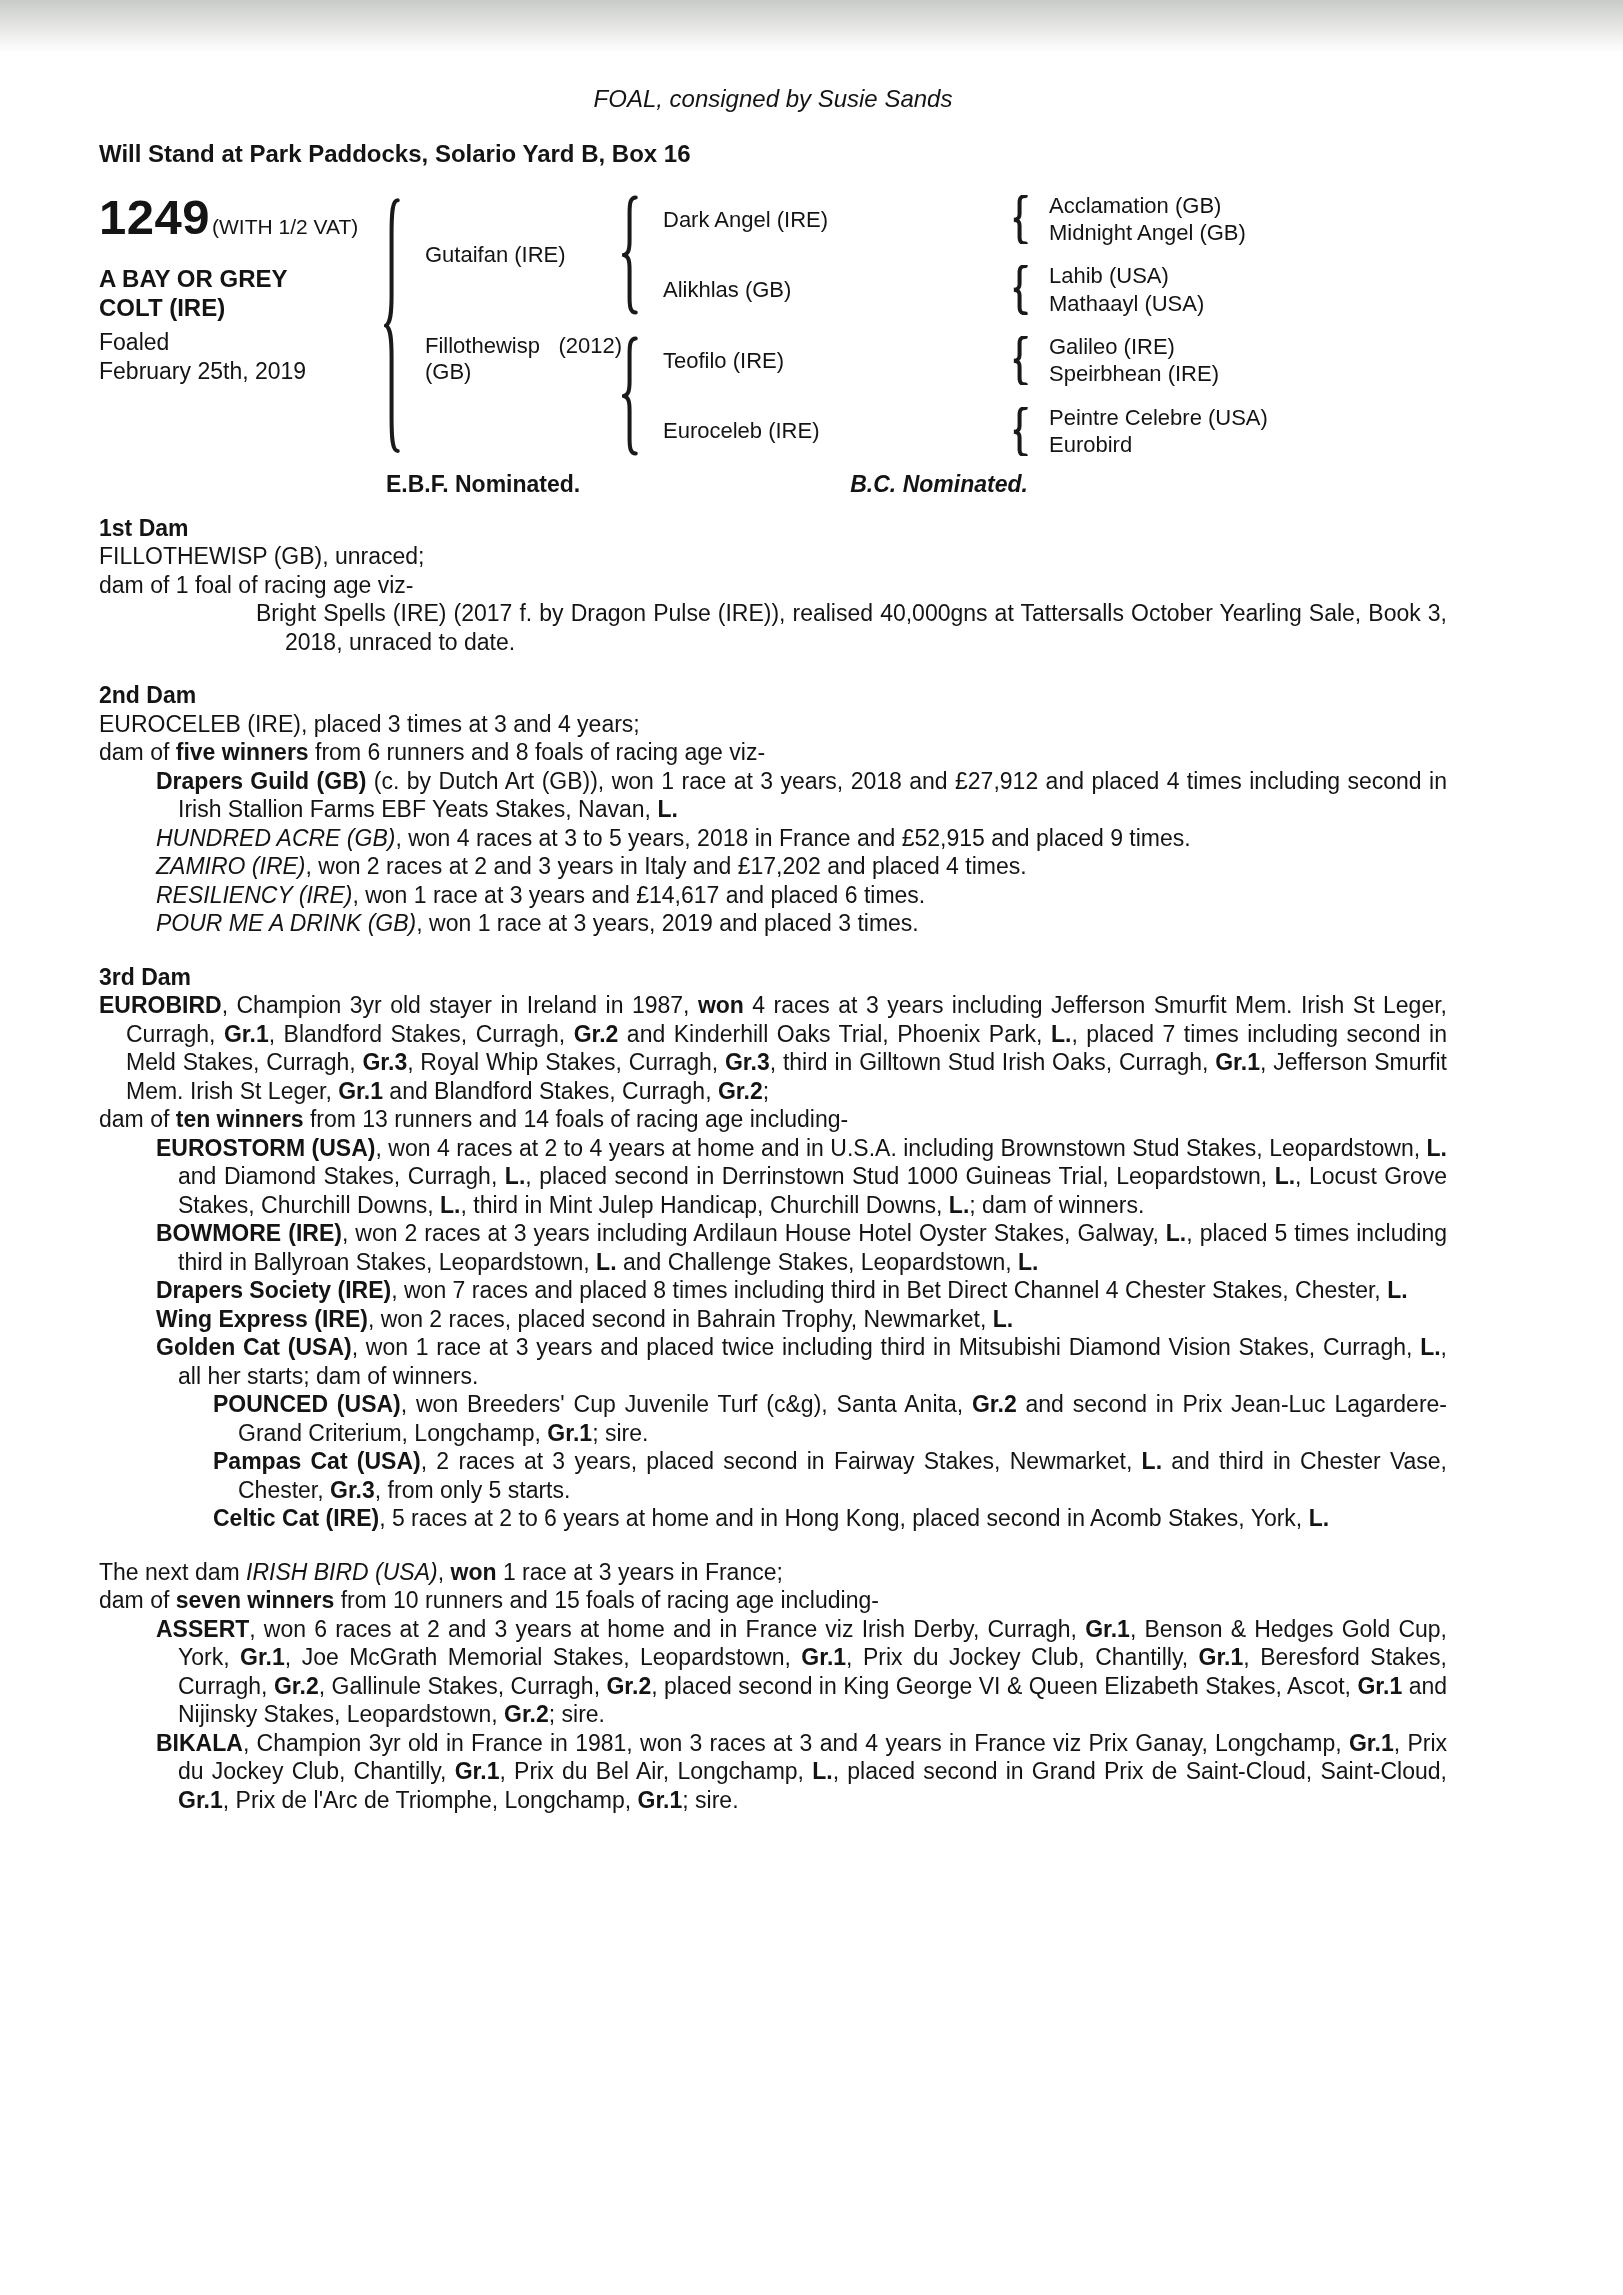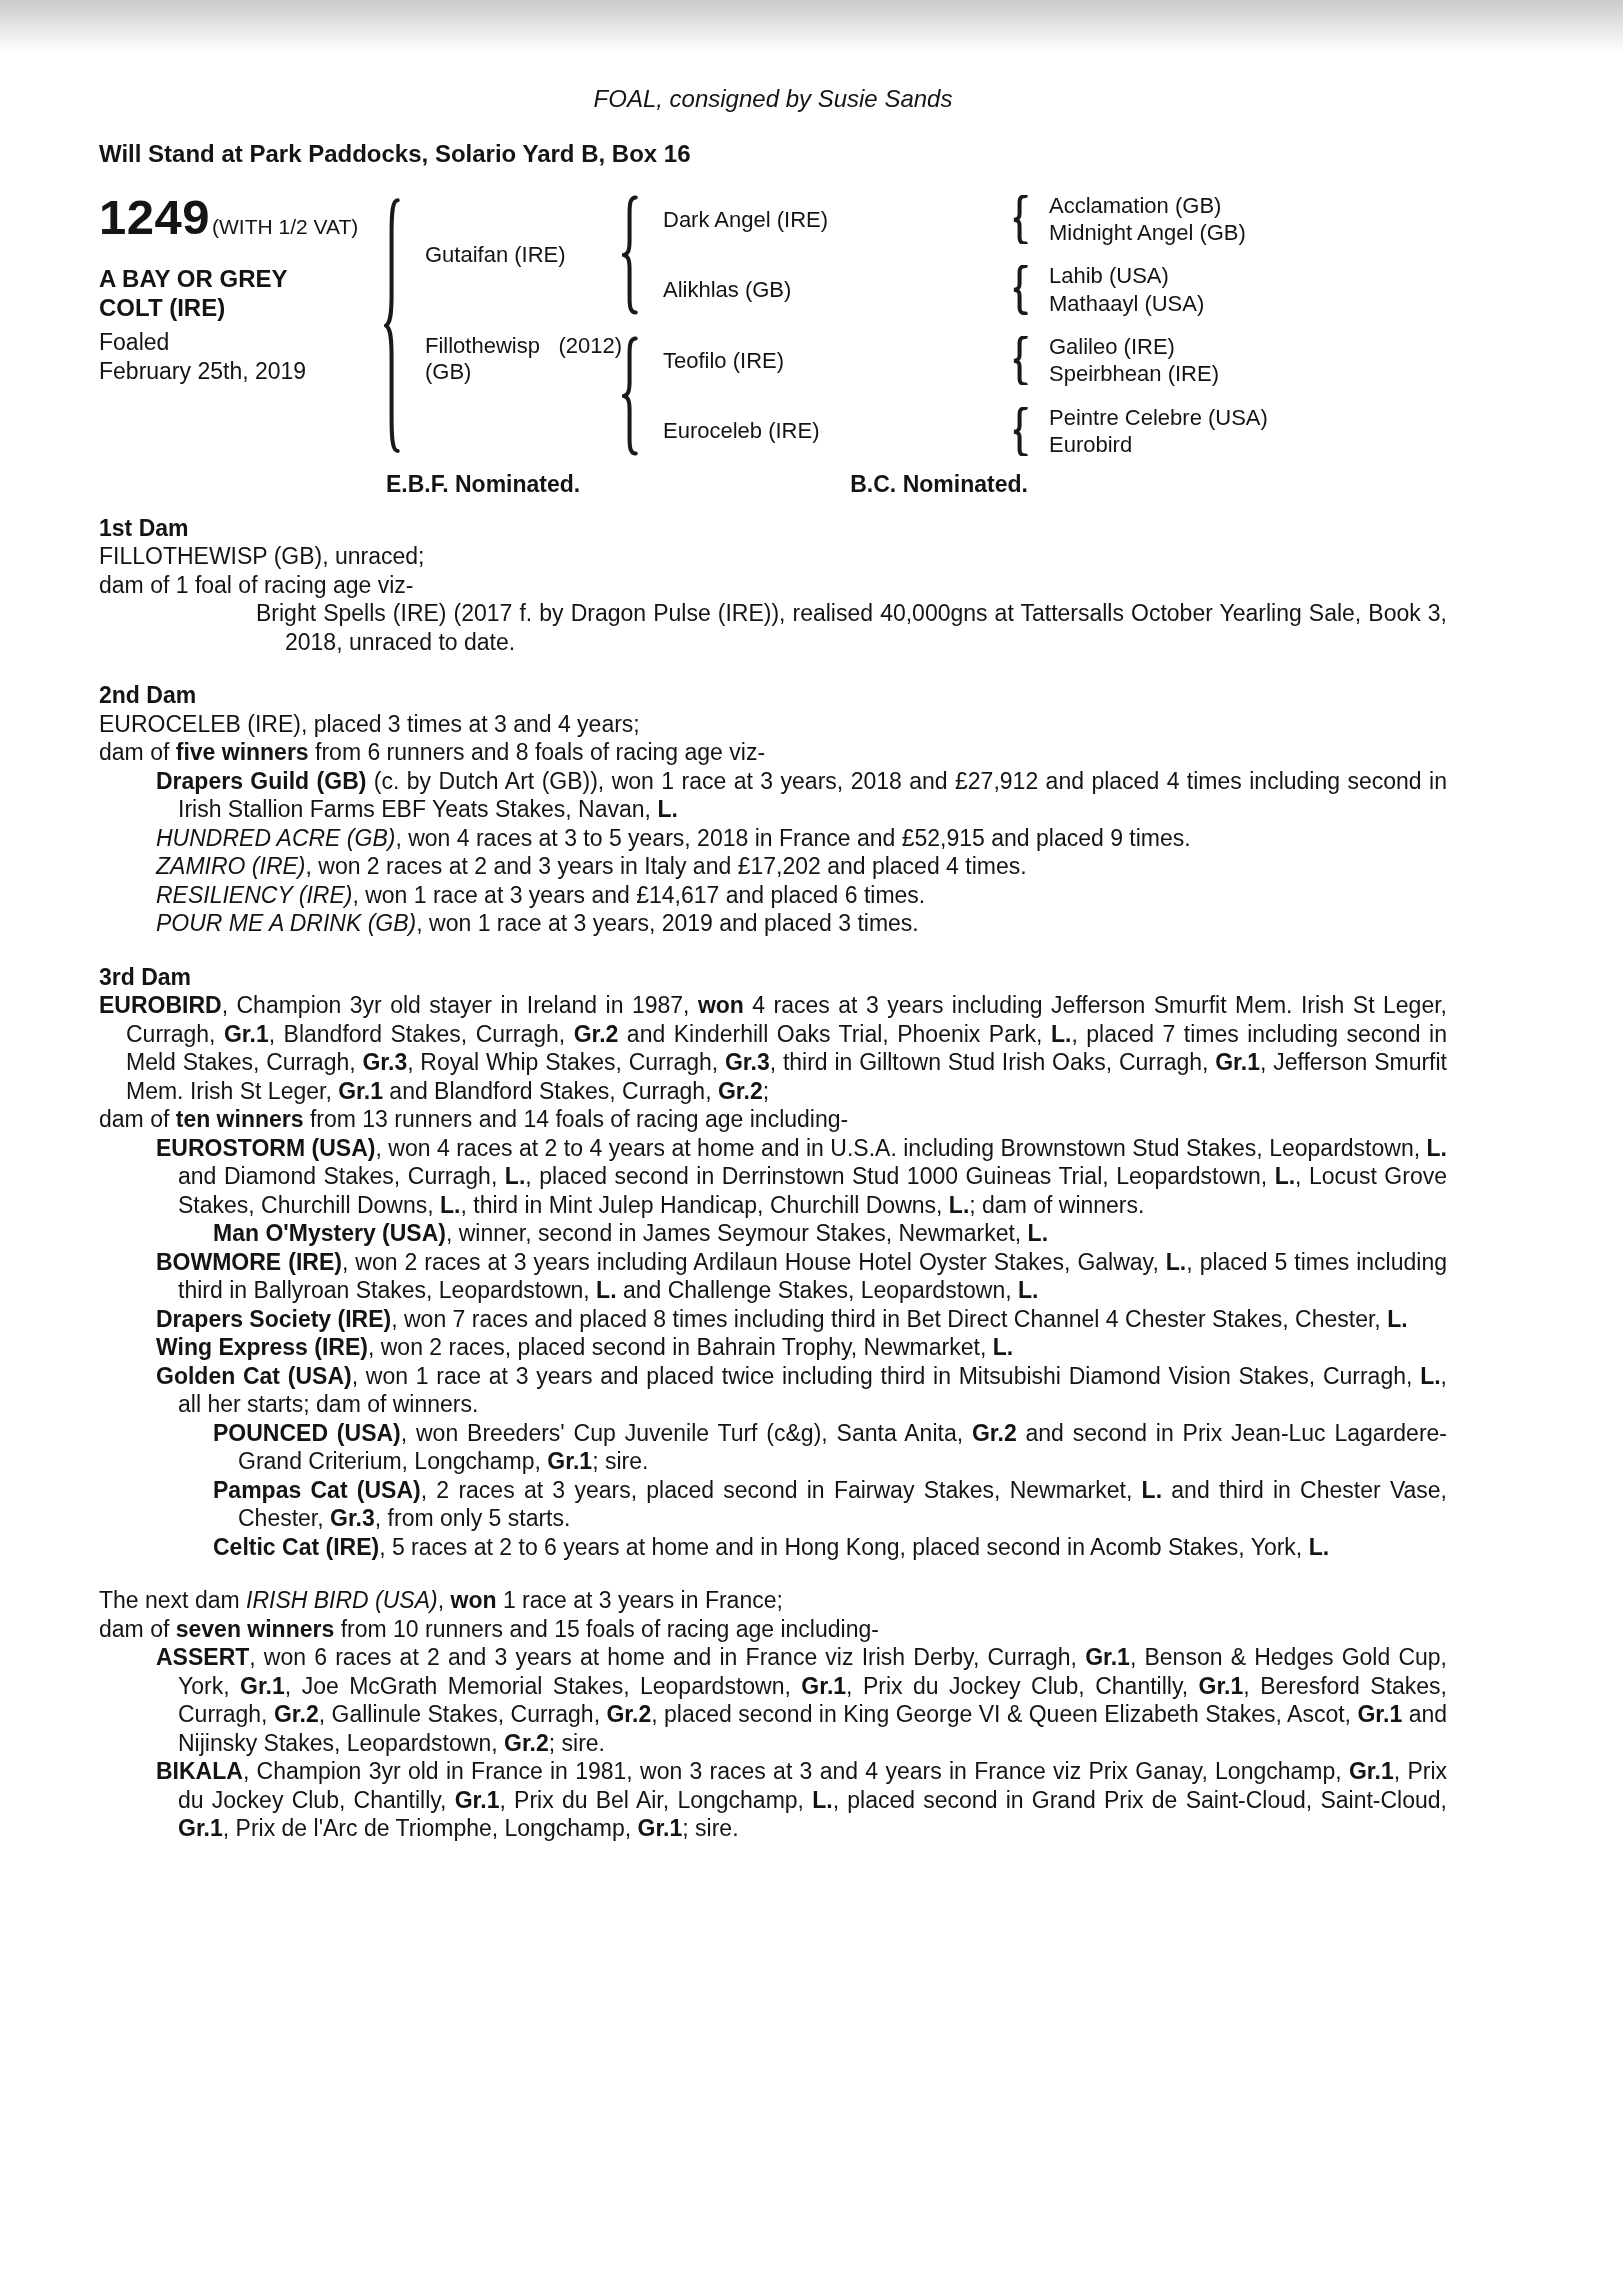--- a/index.html
+++ b/index.html
@@ -59,21 +59,21 @@
   .g-gp2 { grid-column: 6; grid-row: 2; }
   .g-gp3 { grid-column: 6; grid-row: 4; }
   .g-gp4 { grid-column: 6; grid-row: 5; }
   .g-gp5 { grid-column: 6; grid-row: 7; }
   .g-gp6 { grid-column: 6; grid-row: 8; }
   .g-gp7 { grid-column: 6; grid-row: 10; }
   .g-gp8 { grid-column: 6; grid-row: 11; }
 
   .nominated { display: flex; font-weight: bold; font-size: 23px; line-height: 27.5px; margin-top: 12px; gap: 40px; }
   .nominated .ebf { margin-left: 287px; }
-  .nominated .bc  { margin-left: 230px; }
+  .nominated .bc  { margin-left: 230px; font-style: italic; }
 
   
   .sections { margin-top: 15.6px; }
   .section { margin-top: 25px; }
   .section:first-child { margin-top: 10px; }
   .sec-heading { font-weight: bold; font-size: 23px; line-height: 28.5px; }
   .para { font-size: 23px; line-height: 28.5px; text-align: justify; }
   .ind0 { padding-left: 27px;  text-indent: -27px; }
   .ind1 { padding-left: 79px; text-indent: -22px; }
   .ind2 { padding-left: 139px; text-indent: -25px; }
@@ -188,21 +188,20 @@
         <p class="para ind1"><i>HUNDRED ACRE (GB)</i>, won 4 races at 3 to 5 years, 2018 in France and £52,915 and placed 9 times.</p>
         <p class="para ind1"><i>ZAMIRO (IRE)</i>, won 2 races at 2 and 3 years in Italy and £17,202 and placed 4 times.</p>
         <p class="para ind1"><i>RESILIENCY (IRE)</i>, won 1 race at 3 years and £14,617 and placed 6 times.</p>
         <p class="para ind1"><i>POUR ME A DRINK (GB)</i>, won 1 race at 3 years, 2019 and placed 3 times.</p>
       </section>
       <section class="section">
         <h2 class="sec-heading">3rd Dam</h2>
         <p class="para ind0"><b>EUROBIRD</b>, Champion 3yr old stayer in Ireland in 1987, <b>won</b> 4 races at 3 years including Jefferson Smurfit Mem. Irish St Leger, Curragh, <b>Gr.1</b>, Blandford Stakes, Curragh, <b>Gr.2</b> and Kinderhill Oaks Trial, Phoenix Park, <b>L.</b>, placed 7 times including second in Meld Stakes, Curragh, <b>Gr.3</b>, Royal Whip Stakes, Curragh, <b>Gr.3</b>, third in Gilltown Stud Irish Oaks, Curragh, <b>Gr.1</b>, Jefferson Smurfit Mem. Irish St Leger, <b>Gr.1</b> and Blandford Stakes, Curragh, <b>Gr.2</b>;</p>
         <p class="para ind0">dam of <b>ten winners</b> from 13 runners and 14 foals of racing age including-</p>
         <p class="para ind1"><b>EUROSTORM (USA)</b>, won 4 races at 2 to 4 years at home and in U.S.A. including Brownstown Stud Stakes, Leopardstown, <b>L.</b> and Diamond Stakes, Curragh, <b>L.</b>, placed second in Derrinstown Stud 1000 Guineas Trial, Leopardstown, <b>L.</b>, Locust Grove Stakes, Churchill Downs, <b>L.</b>, third in Mint Julep Handicap, Churchill Downs, <b>L.</b>; dam of winners.</p>
-        <p class="para ind2"><b>Man O'Mystery (USA)</b>, winner, second in James Seymour Stakes, Newmarket, <b>L.</b></p>
         <p class="para ind1"><b>BOWMORE (IRE)</b>, won 2 races at 3 years including Ardilaun House Hotel Oyster Stakes, Galway, <b>L.</b>, placed 5 times including third in Ballyroan Stakes, Leopardstown, <b>L.</b> and Challenge Stakes, Leopardstown, <b>L.</b></p>
         <p class="para ind1"><b>Drapers Society (IRE)</b>, won 7 races and placed 8 times including third in Bet Direct Channel 4 Chester Stakes, Chester, <b>L.</b></p>
         <p class="para ind1"><b>Wing Express (IRE)</b>, won 2 races, placed second in Bahrain Trophy, Newmarket, <b>L.</b></p>
         <p class="para ind1"><b>Golden Cat (USA)</b>, won 1 race at 3 years and placed twice including third in Mitsubishi Diamond Vision Stakes, Curragh, <b>L.</b>, all her starts; dam of winners.</p>
         <p class="para ind2"><b>POUNCED (USA)</b>, won Breeders' Cup Juvenile Turf (c&amp;g), Santa Anita, <b>Gr.2</b> and second in Prix Jean-Luc Lagardere-Grand Criterium, Longchamp, <b>Gr.1</b>; sire.</p>
         <p class="para ind2"><b>Pampas Cat (USA)</b>, 2 races at 3 years, placed second in Fairway Stakes, Newmarket, <b>L.</b> and third in Chester Vase, Chester, <b>Gr.3</b>, from only 5 starts.</p>
         <p class="para ind2"><b>Celtic Cat (IRE)</b>, 5 races at 2 to 6 years at home and in Hong Kong, placed second in Acomb Stakes, York, <b>L.</b></p>
       </section>
       <section class="section">
         <p class="para ind0">The next dam <i>IRISH BIRD (USA)</i>, <b>won</b> 1 race at 3 years in France;</p>

